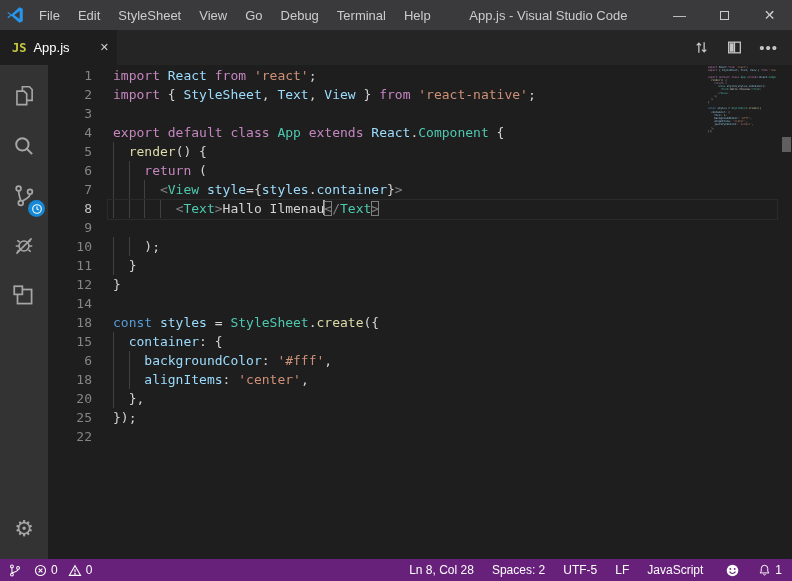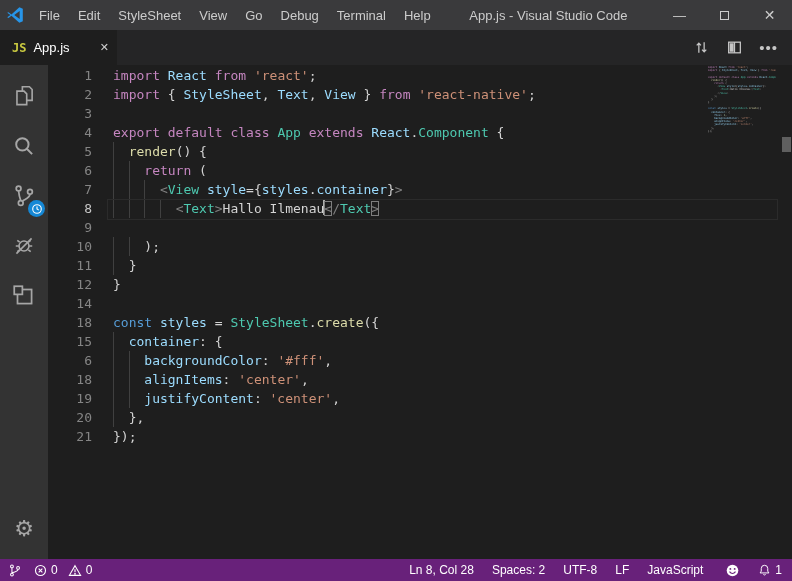--- a/index.html
+++ b/index.html
@@ -230,30 +230,30 @@
         </div>
         <div class="line">
           <span class="ln">6</span>
           <span class="ct"><i class="guide" style="left: 0ch;"></i><i class="guide" style="left: 2ch;"></i>    <span style="color: rgb(156, 220, 254);">backgroundColor</span><span style="color: rgb(212, 212, 212);">: </span><span style="color: rgb(206, 145, 120);">'#fff'</span><span style="color: rgb(212, 212, 212);">,</span></span>
         </div>
         <div class="line">
           <span class="ln">18</span>
           <span class="ct"><i class="guide" style="left: 0ch;"></i><i class="guide" style="left: 2ch;"></i>    <span style="color: rgb(156, 220, 254);">alignItems</span><span style="color: rgb(212, 212, 212);">: </span><span style="color: rgb(206, 145, 120);">'center'</span><span style="color: rgb(212, 212, 212);">,</span></span>
         </div>
         <div class="line">
-          <span class="ln">19</span>
-          <span class="ct"><i class="guide" style="left: 0ch;"></i><i class="guide" style="left: 2ch;"></i>    <span style="color: rgb(156, 220, 254);">justifyContent</span><span style="color: rgb(212, 212, 212);">: </span><span style="color: rgb(206, 145, 120);">'center'</span><span style="color: rgb(212, 212, 212);">,</span></span>
-        </div>
-        <div class="line">
           <span class="ln">20</span>
           <span class="ct"><i class="guide" style="left: 0ch;"></i>  <span style="color: rgb(212, 212, 212);">},</span></span>
         </div>
         <div class="line">
-          <span class="ln">21</span>
+          <span class="ln">25</span>
           <span class="ct"><span style="color: rgb(212, 212, 212);">});</span></span>
+        </div>
+        <div class="line">
+          <span class="ln">22</span>
+          <span class="ct"></span>
         </div>
       </div>
     <div class="minimap">
         <div class="line"><span class="ct"><span style="color: rgb(197, 134, 192);">import </span><span style="color: rgb(156, 220, 254);">React </span><span style="color: rgb(197, 134, 192);">from </span><span style="color: rgb(206, 145, 120);">'react'</span><span style="color: rgb(212, 212, 212);">;</span></span></div>
         <div class="line"><span class="ct"><span style="color: rgb(197, 134, 192);">import </span><span style="color: rgb(212, 212, 212);">{ </span><span style="color: rgb(156, 220, 254);">StyleSheet</span><span style="color: rgb(212, 212, 212);">, </span><span style="color: rgb(156, 220, 254);">Text</span><span style="color: rgb(212, 212, 212);">, </span><span style="color: rgb(156, 220, 254);">View</span><span style="color: rgb(212, 212, 212);"> } </span><span style="color: rgb(197, 134, 192);">from </span><span style="color: rgb(206, 145, 120);">'react-native'</span></span></div>
         <div class="line"><span class="ct"></span></div>
         <div class="line"><span class="ct"><span style="color: rgb(197, 134, 192);">export default class </span><span style="color: rgb(78, 201, 176);">App </span><span style="color: rgb(197, 134, 192);">extends </span><span style="color: rgb(156, 220, 254);">React</span><span style="color: rgb(212, 212, 212);">.</span><span style="color: rgb(78, 201, 176);">Component </span></span></div>
         <div class="line"><span class="ct">  <span style="color: rgb(220, 220, 170);">render</span><span style="color: rgb(212, 212, 212);">() {</span></span></div>
         <div class="line"><span class="ct">    <span style="color: rgb(197, 134, 192);">return </span><span style="color: rgb(212, 212, 212);">(</span></span></div>
         <div class="line"><span class="ct">      <span style="color: rgb(128, 128, 128);">&lt;</span><span style="color: rgb(78, 201, 176);">View </span><span style="color: rgb(156, 220, 254);">style</span><span style="color: rgb(212, 212, 212);">={</span><span style="color: rgb(156, 220, 254);">styles</span><span style="color: rgb(212, 212, 212);">.</span><span style="color: rgb(156, 220, 254);">container</span><span style="color: rgb(212, 212, 212);">}</span><span style="color: rgb(128, 128, 128);">&gt;</span></span></div>
@@ -298,21 +298,21 @@
       <path d="M7 1.8 13 12.2H1z"></path>
       <path d="M7 5.6v3.2"></path>
       <circle cx="7" cy="10.6" r="0.4" fill="#FFFFFF"></circle>
     </svg>
     <span>0</span>
   </div>
 
   <div class="sb-right">
     <span class="sb-item">Ln 8, Col 28</span>
       <span class="sb-item">Spaces: 2</span>
-      <span class="sb-item">UTF-8</span>
+      <span class="sb-item">UTF-5</span>
       <span class="sb-item">LF</span>
       <span class="sb-item">JavaScript</span>
       <span style="margin-left:4px">
       <svg width="15" height="15" viewBox="0 0 16 16">
         <circle cx="8" cy="8" r="6.2" fill="#FFFFFF"></circle>
         <circle cx="5.7" cy="6.3" r="1" fill="#68217A"></circle>
         <circle cx="10.3" cy="6.3" r="1" fill="#68217A"></circle>
         <path d="M4.8 9.2c1.9 2.6 4.5 2.6 6.4 0" fill="none" stroke="#68217A" stroke-width="1.2"></path>
       </svg>
     </span>

